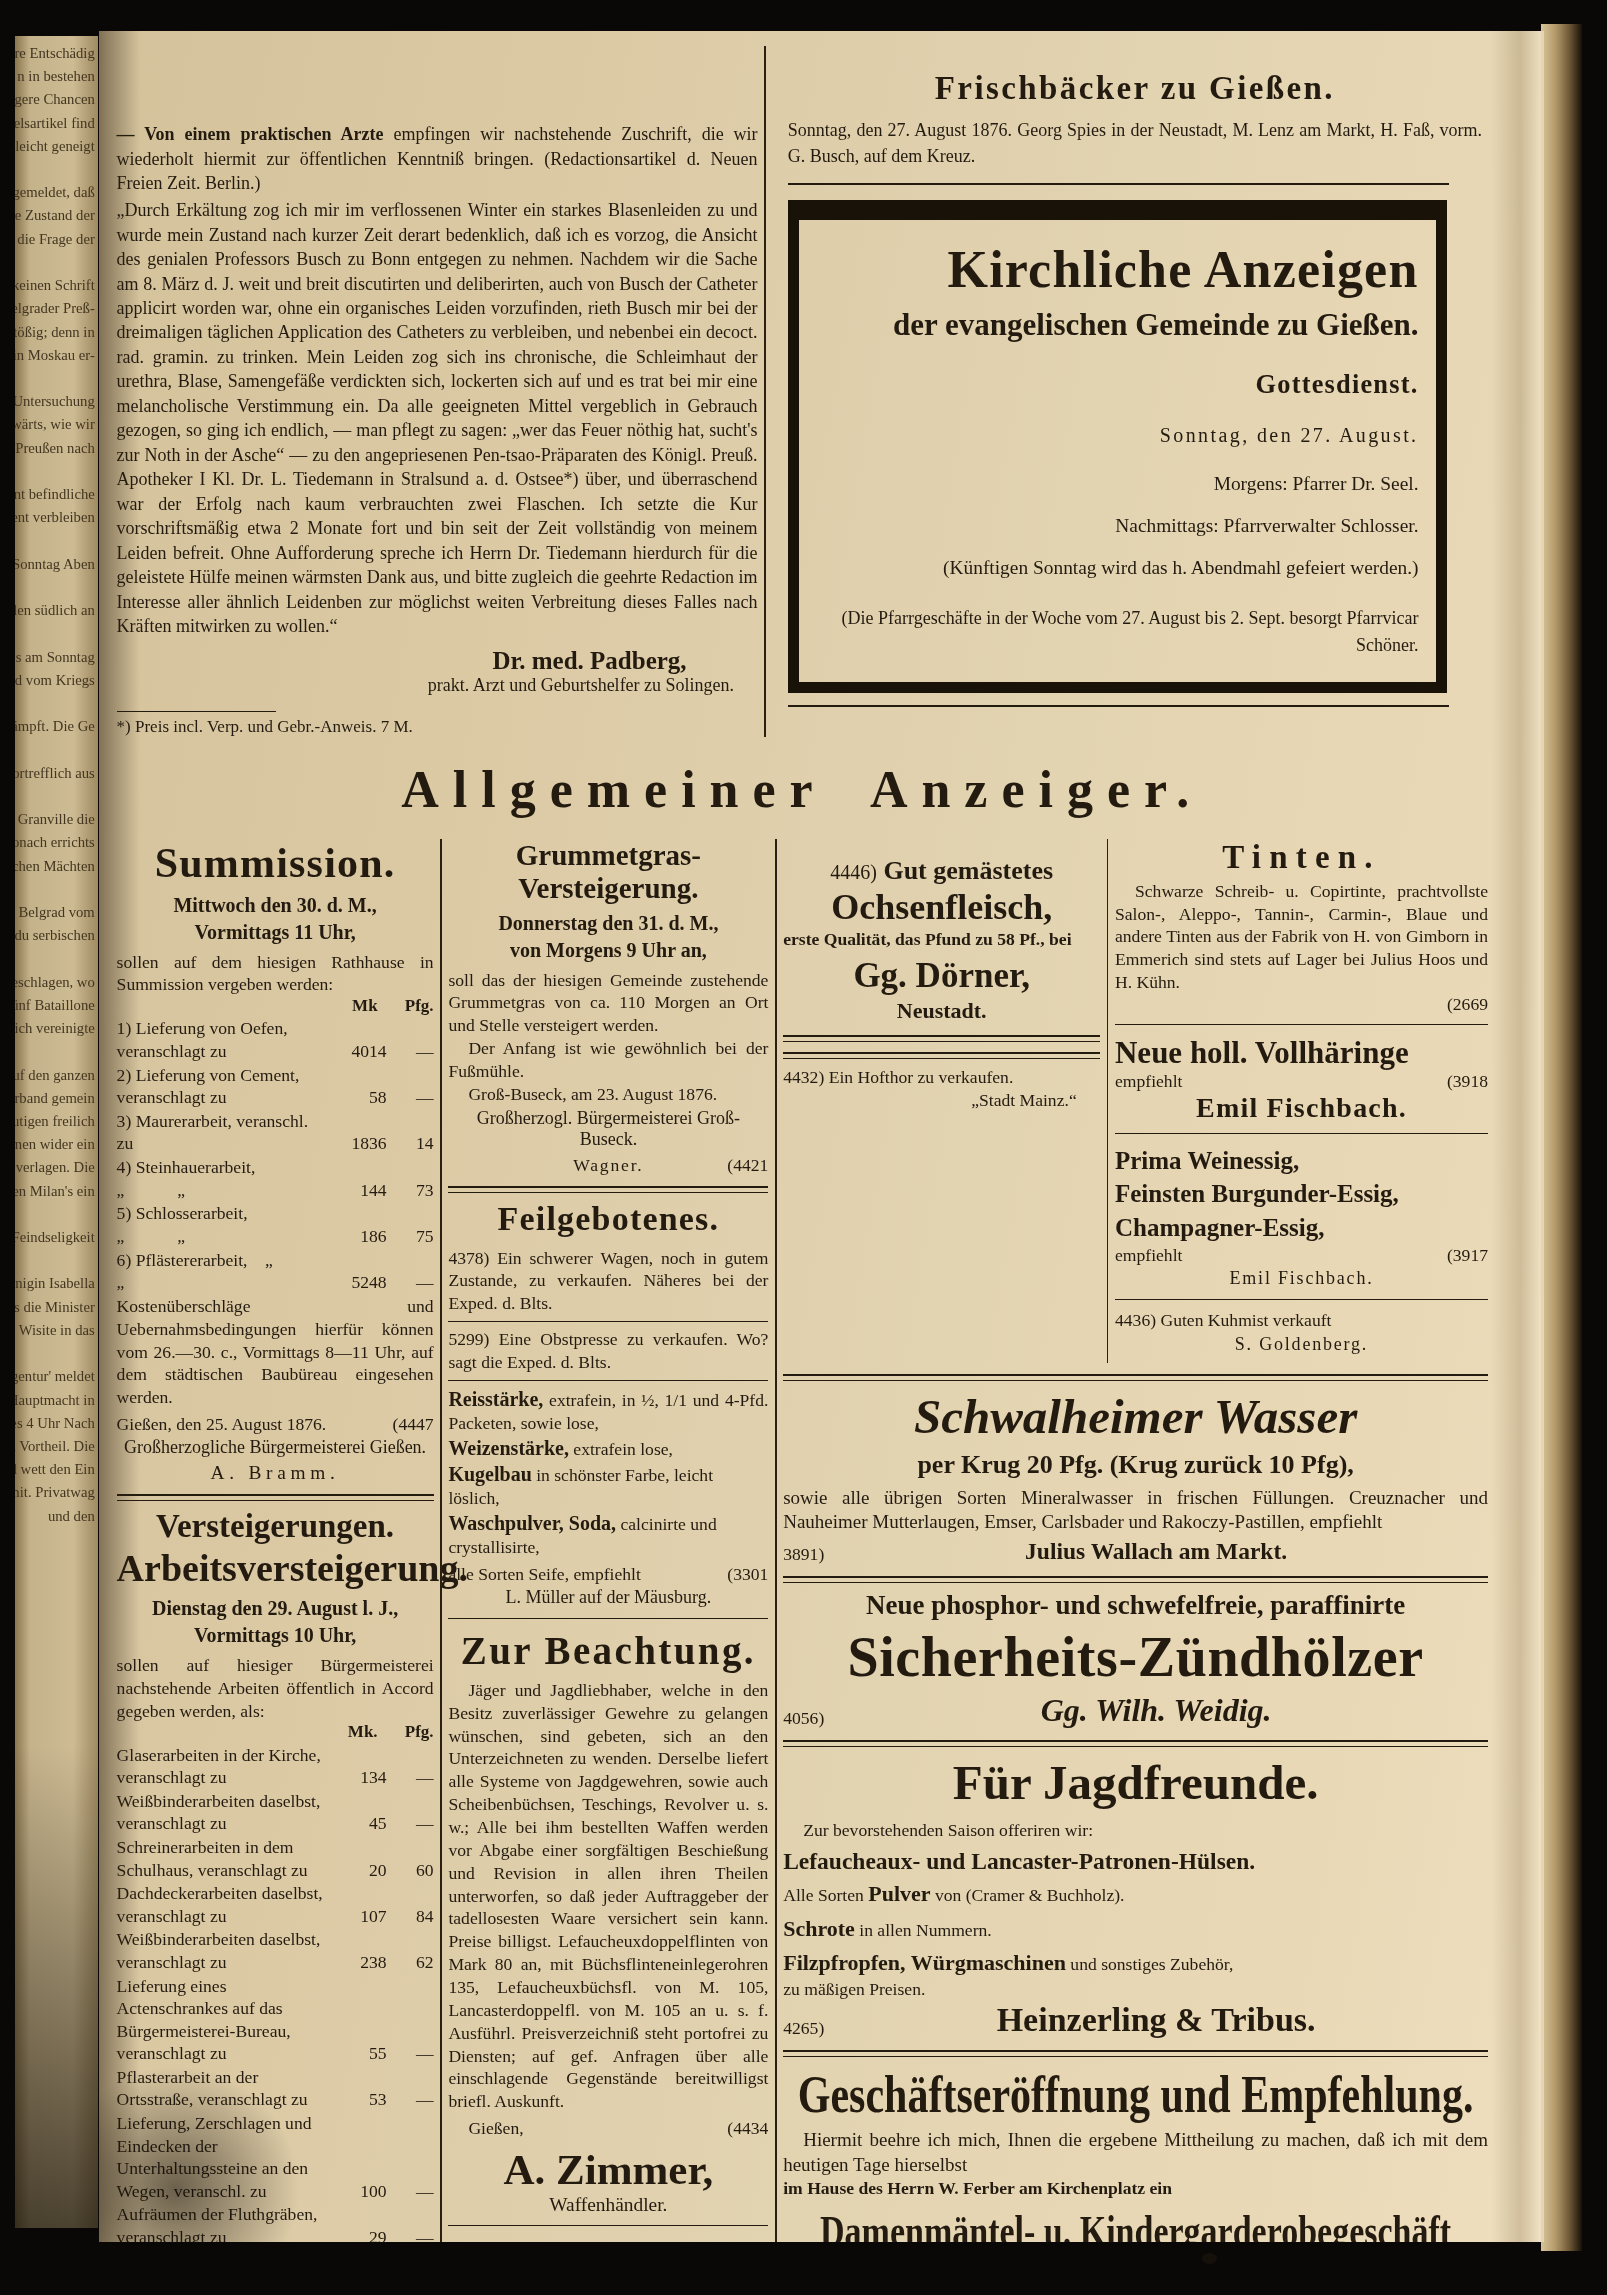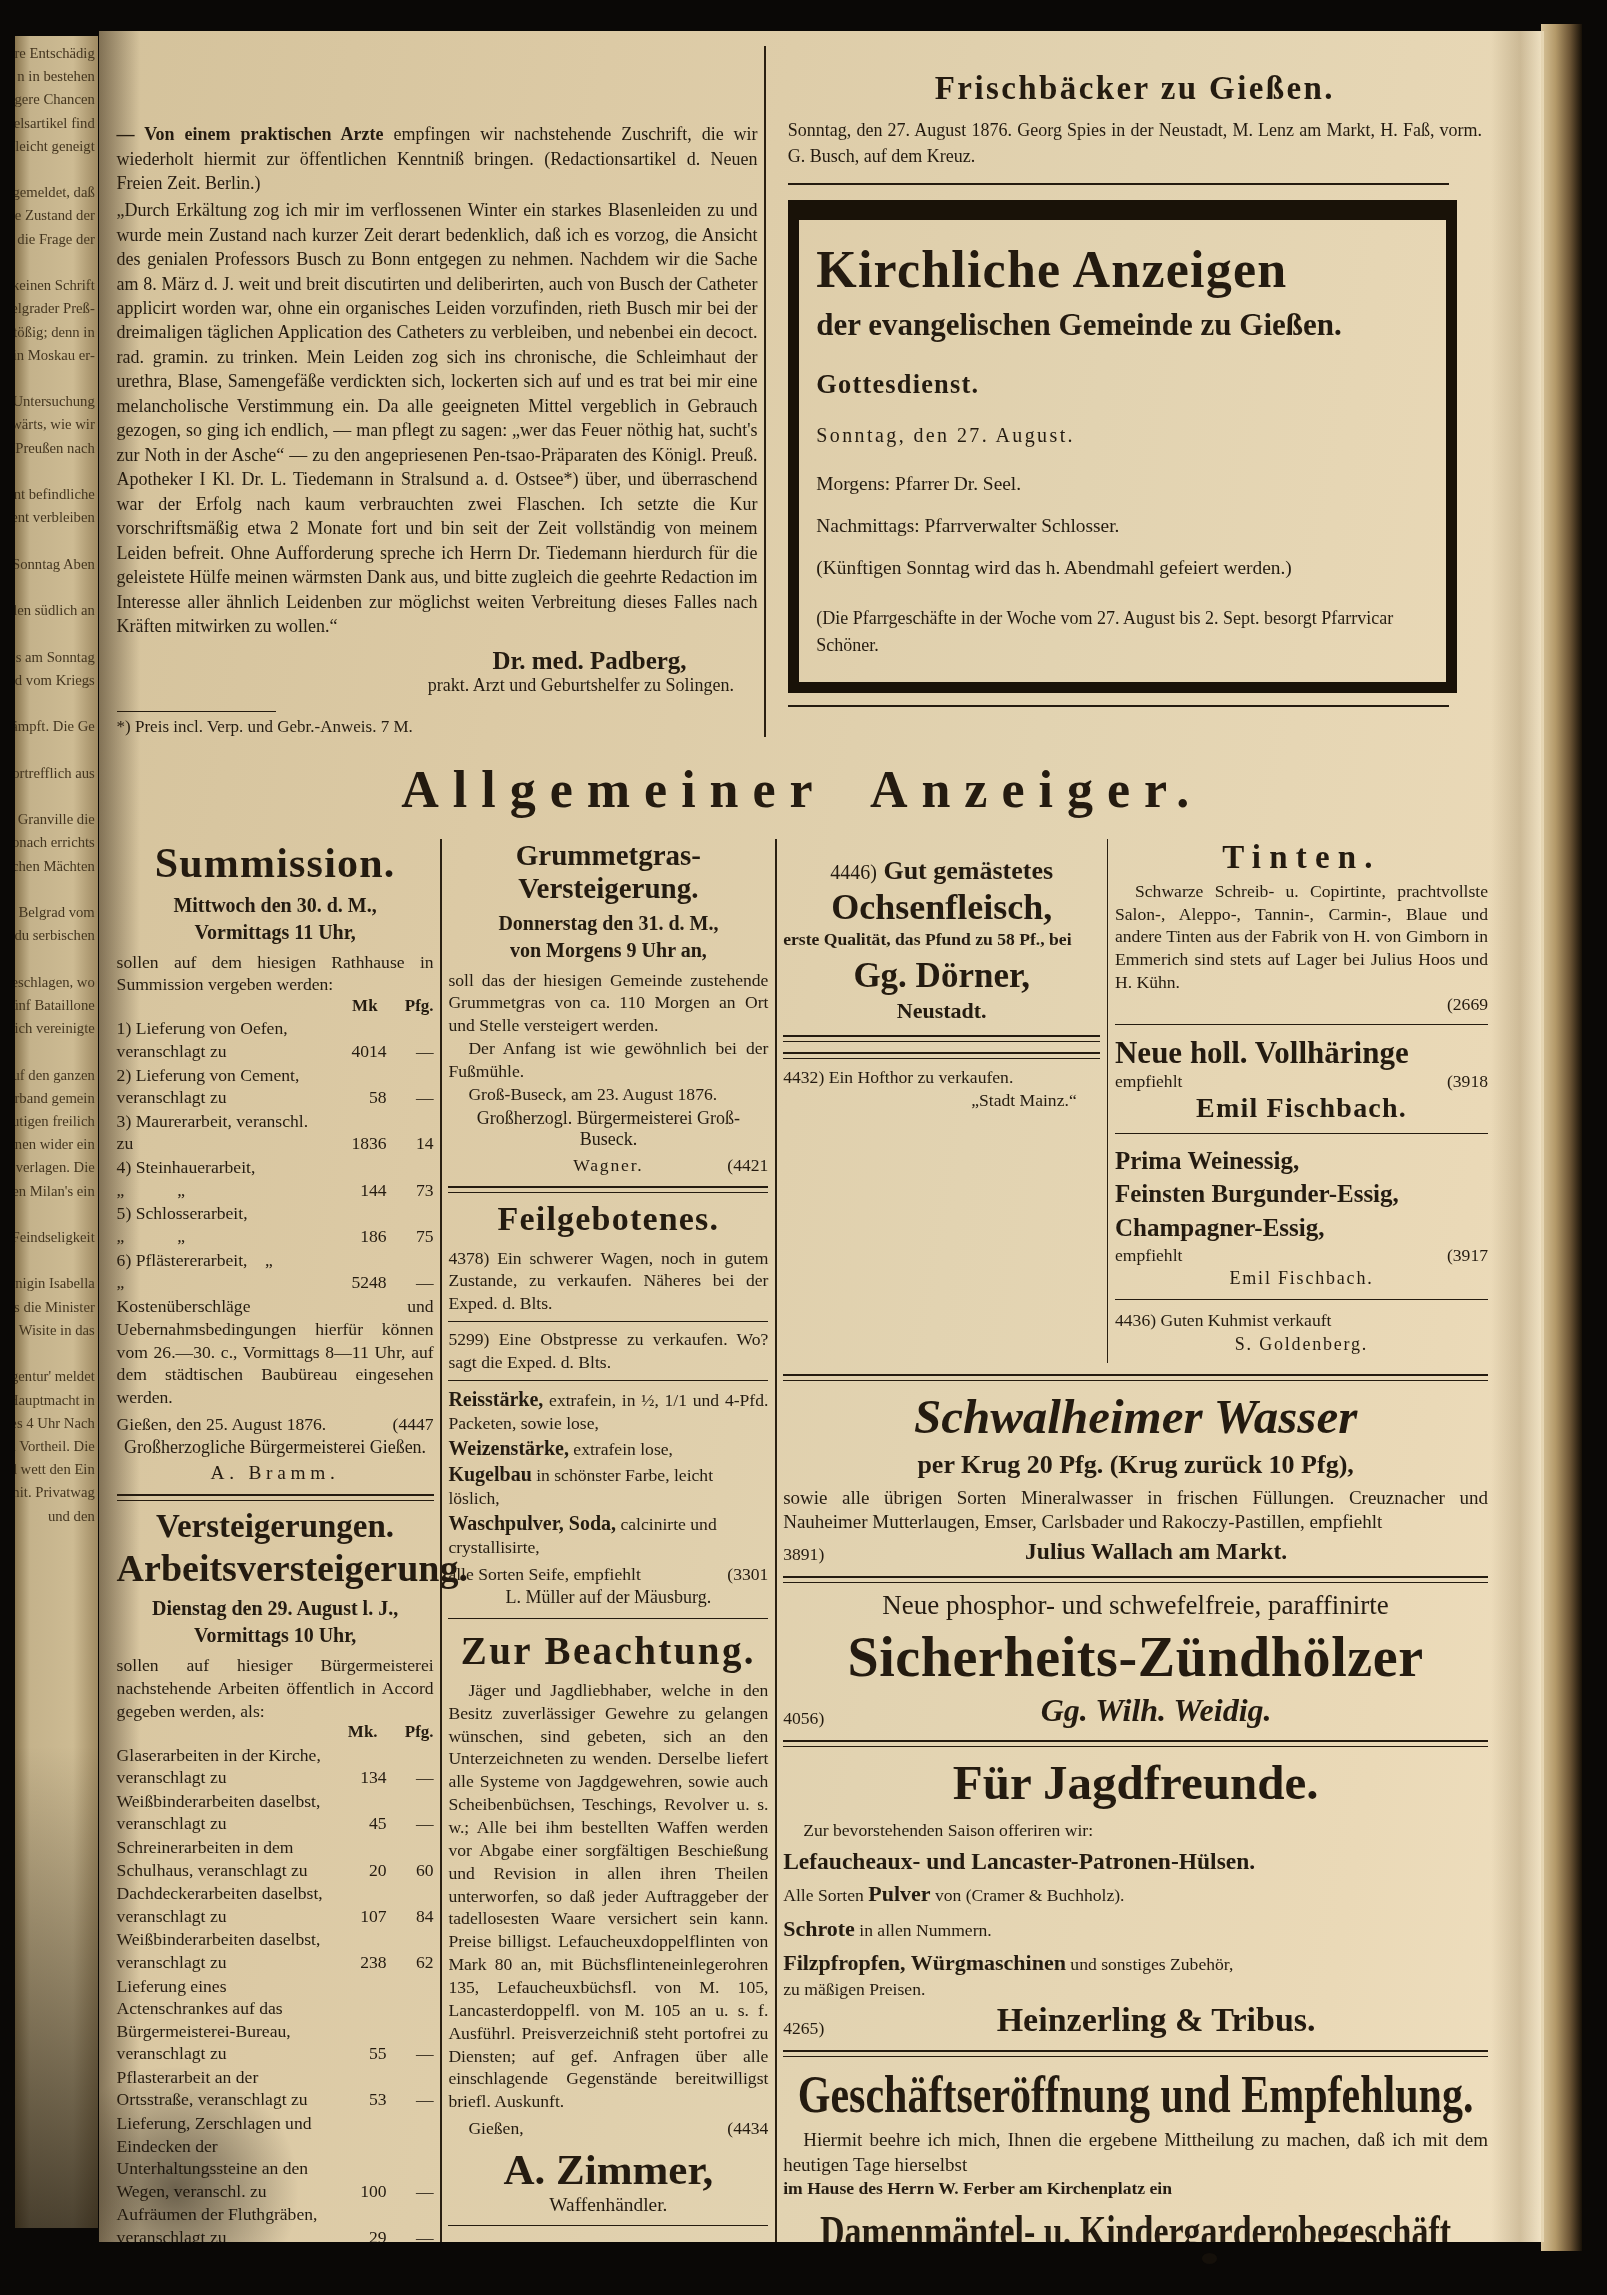--- a/index.html
+++ b/index.html
@@ -46,22 +46,22 @@
   .artbody { font-size:18px; line-height:1.36; margin-top:2.4px; }
   .sig-name { font-size:25px; font-weight:bold; text-align:right; padding-right:71px; margin-top:8.2px; }
   .sig-role { font-size:18px; text-align:right; padding-right:23.5px; }
   .fnrule { width:159px; border-top:1.8px solid #241b10; margin:15.3px 0 4.7px; }
   .fn { font-size:17px; }
 
   .top-right { flex:1; padding:23.5px 5.9px 0 15.3px; }
   .frisch-title { font-size:33px; font-weight:bold; text-align:center; letter-spacing:2.4px; }
   .frisch-body { font-size:18px; line-height:1.45; margin-top:10.6px; text-align:justify; }
 
-  .kbox { border:11.8px solid #191208; border-top-width:20px; margin-top:15.3px; margin-right:25px;
-    padding:20px 17.6px 23.5px; text-align:left; }
+  .kbox { border:11.8px solid #191208; border-top-width:20px; margin-top:15.3px; margin-right:35px;
+    padding:20px 17.6px 23.5px; text-align:right; }
   .k1 { font-size:52px; font-weight:bold; letter-spacing:1.2px; }
   .k2 { font-size:31px; font-weight:bold; margin-top:8.2px; }
   .k3 { font-size:26.4px; font-weight:bold; margin-top:26px; letter-spacing:1.2px; }
   .k4 { font-size:20px; margin-top:23.5px; letter-spacing:2.4px; }
   .k5 { font-size:19.4px; margin-top:26px; }
   .k6 { font-size:19.4px; margin-top:20px; }
   .k7 { font-size:18px; margin-top:26px; line-height:1.5; }
   .kbox-after { border-top:2.4px solid #241b10; margin:11.8px 33px 0 0; }
 
   
@@ -107,21 +107,21 @@
   .regen { font-size:49px; font-weight:bold; text-align:center; letter-spacing:1.2px; }
 
   .h-tinten { font-size:33px; font-weight:bold; text-align:center; letter-spacing:8.2px; }
   .vollh { font-size:31px; font-weight:bold; }
   .fisch { font-size:28px; font-weight:bold; text-align:center; letter-spacing:1.2px; }
   .essig-l { font-size:25px; font-weight:bold; line-height:1.35; }
 
   .schwal { font-size:49px; font-weight:bold; font-style:italic; text-align:center; }
   .schwal-sub { font-size:26px; font-weight:bold; text-align:center; margin-top:4.7px; }
   .wallach { font-size:23.5px; font-weight:bold; text-align:center; }
-  .zuend-pre { font-size:27px; font-weight:normal; text-align:center; }
+  .zuend-pre { font-size:27px; font-weight:bold; text-align:center; }
   .zuend { font-size:56px; font-weight:bold; text-align:center; letter-spacing:0.6px; margin:3.5px 0; }
   .weidig { font-size:32px; font-weight:bold; font-style:italic; text-align:center; }
   .jagd { font-size:49px; font-weight:bold; text-align:center; }
   .jagd-l1 { font-size:23.5px; font-weight:bold; }
   .jagd-l { font-size:20px; }
   .jagd-l .b2 { font-weight:bold; font-size:22px; }
   .heinz { font-size:34px; font-weight:bold; text-align:center; }
   .gesch-t { font-size:42px; font-weight:bold; text-align:center; transform:scaleY(1.25); transform-origin:top; margin-bottom:16.5px; }
   .gesch-b1 { font-size:22px; font-weight:bold; }
   .damen { font-size:34px; font-weight:bold; text-align:center; transform:scaleY(1.3); margin:13px 0 15.3px; }

